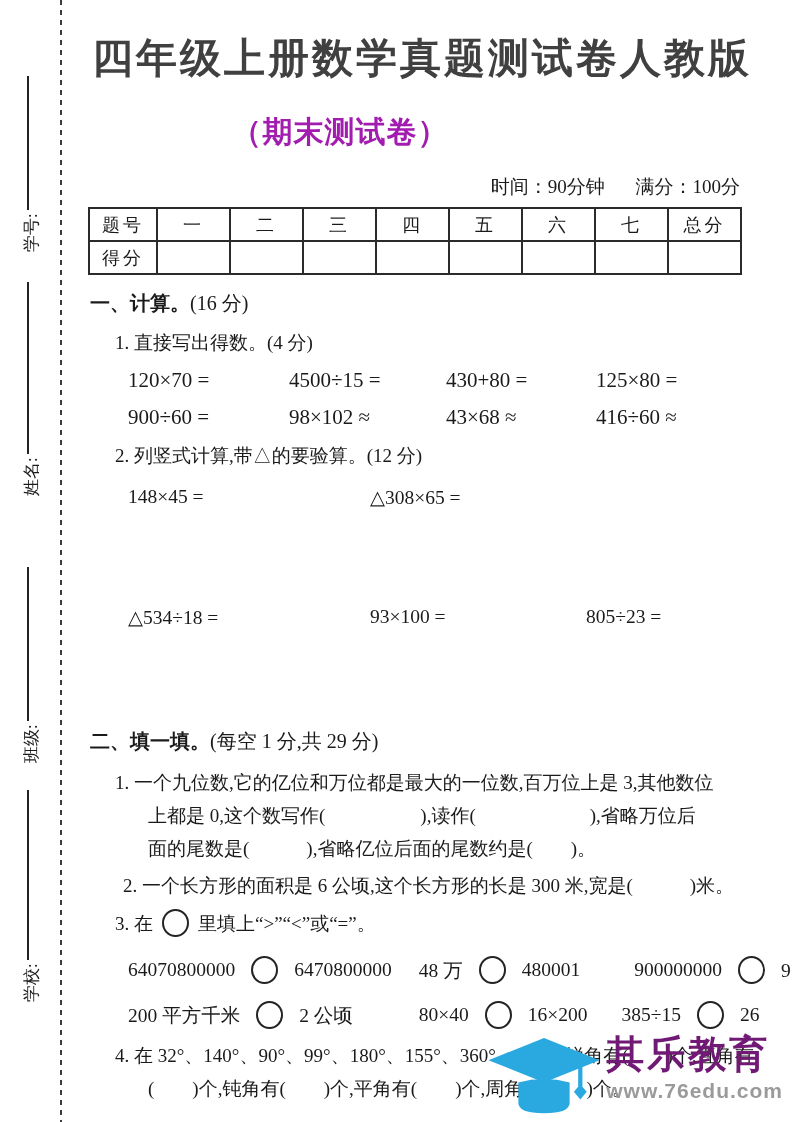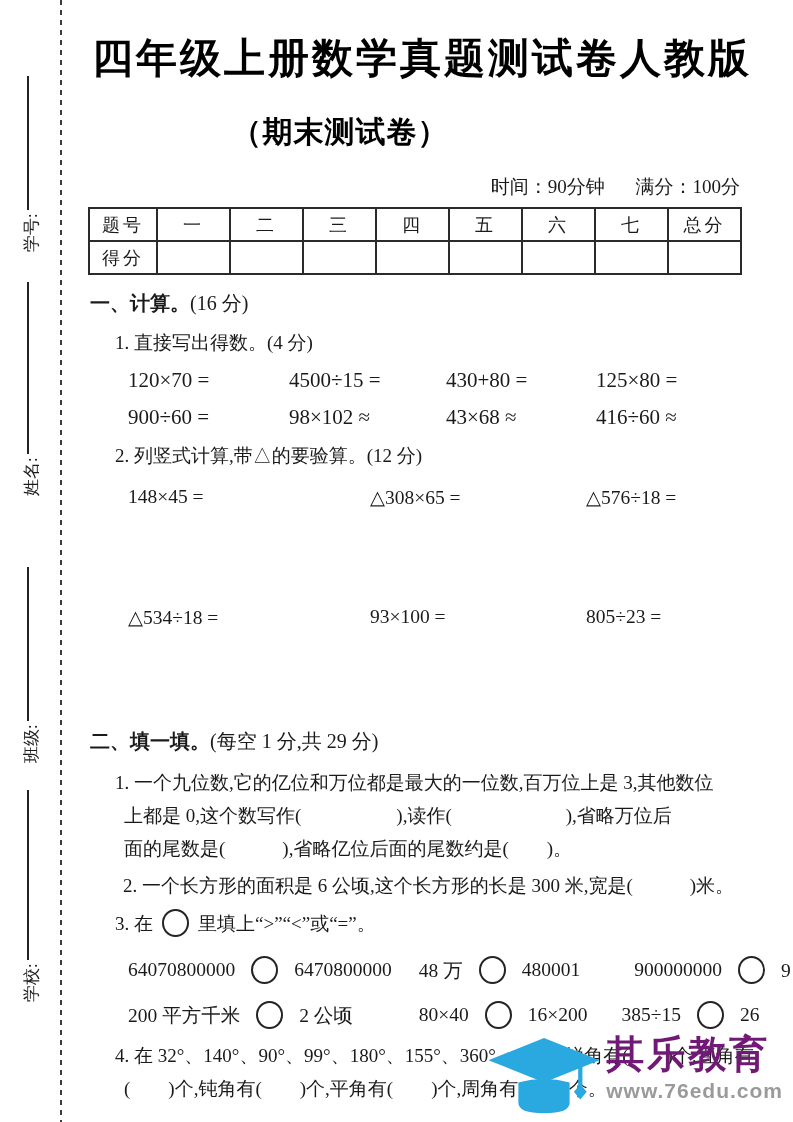--- a/index.html
+++ b/index.html
@@ -45,30 +45,30 @@
 
   .paper-title {
     font-family: "Liberation Sans", sans-serif;
     font-weight: 700;
     font-size: 41px;
     letter-spacing: 3px;
     white-space: nowrap;
     text-align: center;
     width: 676px;
     margin: 31px 0 0 -4px;
-    color: #000000;
+    color: #404040;
   }
   .paper-subtitle {
     font-family: "Liberation Sans", sans-serif;
     font-weight: 700;
     font-size: 30px;
     text-align: center;
     margin: 26px 150px 0 0;
     letter-spacing: 1px;
-    color: #000000;
+    color: #a21caf;
   }
   .exam-info {
     font-size: 19px;
     text-align: right;
     margin-top: 21px;
     padding-right: 2px;
   }
   .exam-info .score-gap { margin-left: 26px; }
 
   table.score-table {
@@ -106,21 +106,21 @@
     margin-left: 40px;
     font-size: 19.5px;
     white-space: nowrap;
   }
   .eq-grid3.first-row  { margin-top: 17px; }
   .eq-grid3.second-row { margin-top: 97px; }
 
   .sec2 { margin-top: 99px; }
   .fill-line { font-size: 19px; line-height: 33px; white-space: nowrap; }
   .indent-1 { margin-left: 27px; }
-  .indent-2 { margin-left: 36px; }
+  .indent-2 { margin-left: 60px; }
   .q1-block { margin-top: 11px; }
   .q2-line  { margin-top: 4px; text-align: center; }
   .q3-intro { margin-top: 2px; display: flex; align-items: center; height: 38px; }
 
   .cmp-circle {
     display: inline-block;
     width: 27px; height: 28px;
     border: 2px solid #242424;
     border-radius: 50%;
     flex: none;
@@ -242,21 +242,20 @@
     <span>900÷60 =</span>
     <span>98×102 ≈</span>
     <span>43×68 ≈</span>
     <span>416÷60 ≈</span>
   </div>
 
   <p class="q-label">2. 列竖式计算,带△的要验算。(12 分)</p>
   <div class="eq-grid3 first-row">
     <span>148×45 =</span>
     <span>△308×65 =</span>
-    <span>△576÷18 =</span>
   </div>
   <div class="eq-grid3 second-row">
     <span>△534÷18 =</span>
     <span>93×100 =</span>
     <span>805÷23 =</span>
   </div>
 
   <p class="sec-title sec2">
     <span class="sec-name">二、填一填。</span><span>(每空 1 分,共 29 分)</span>
   </p>

